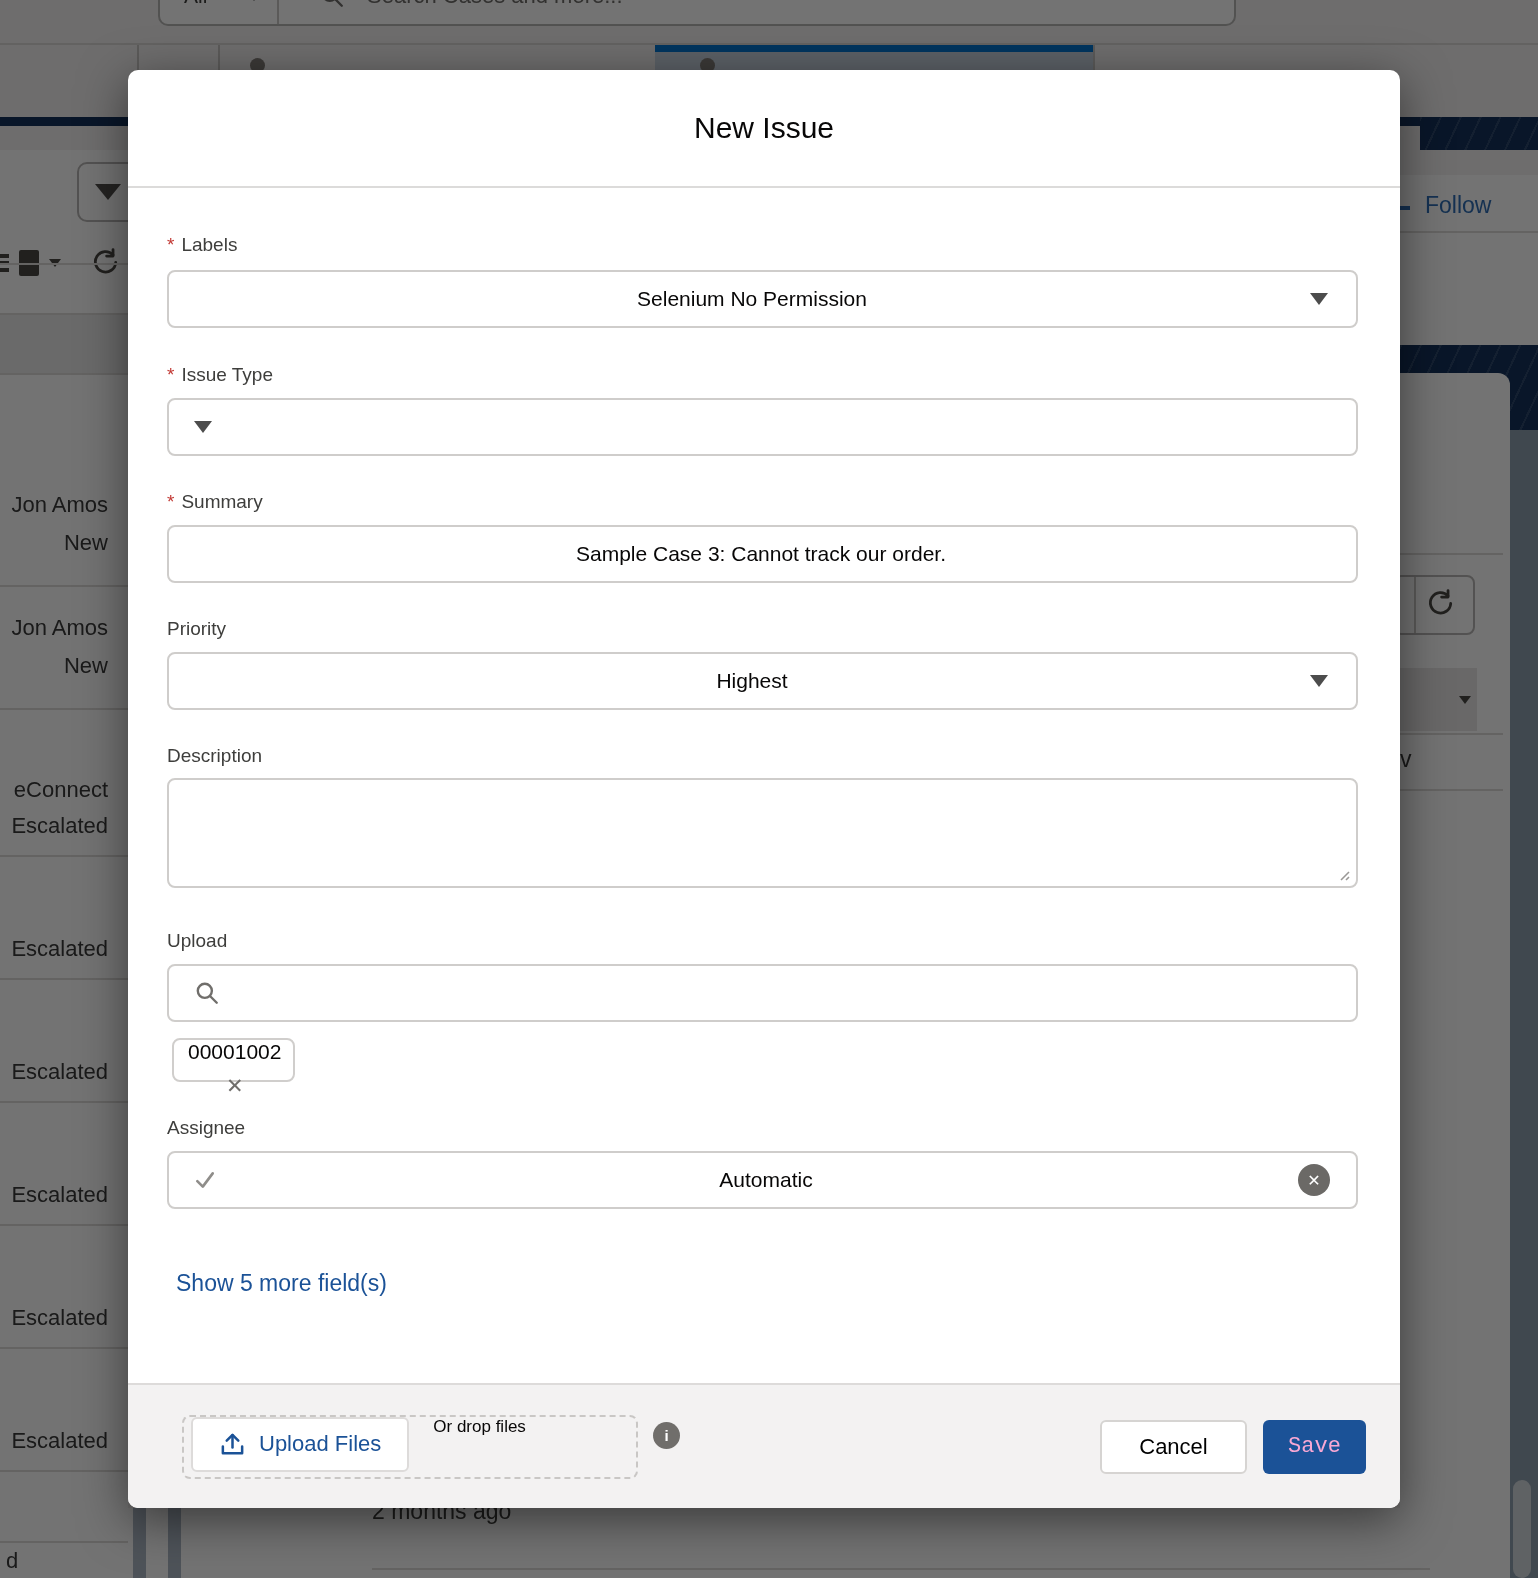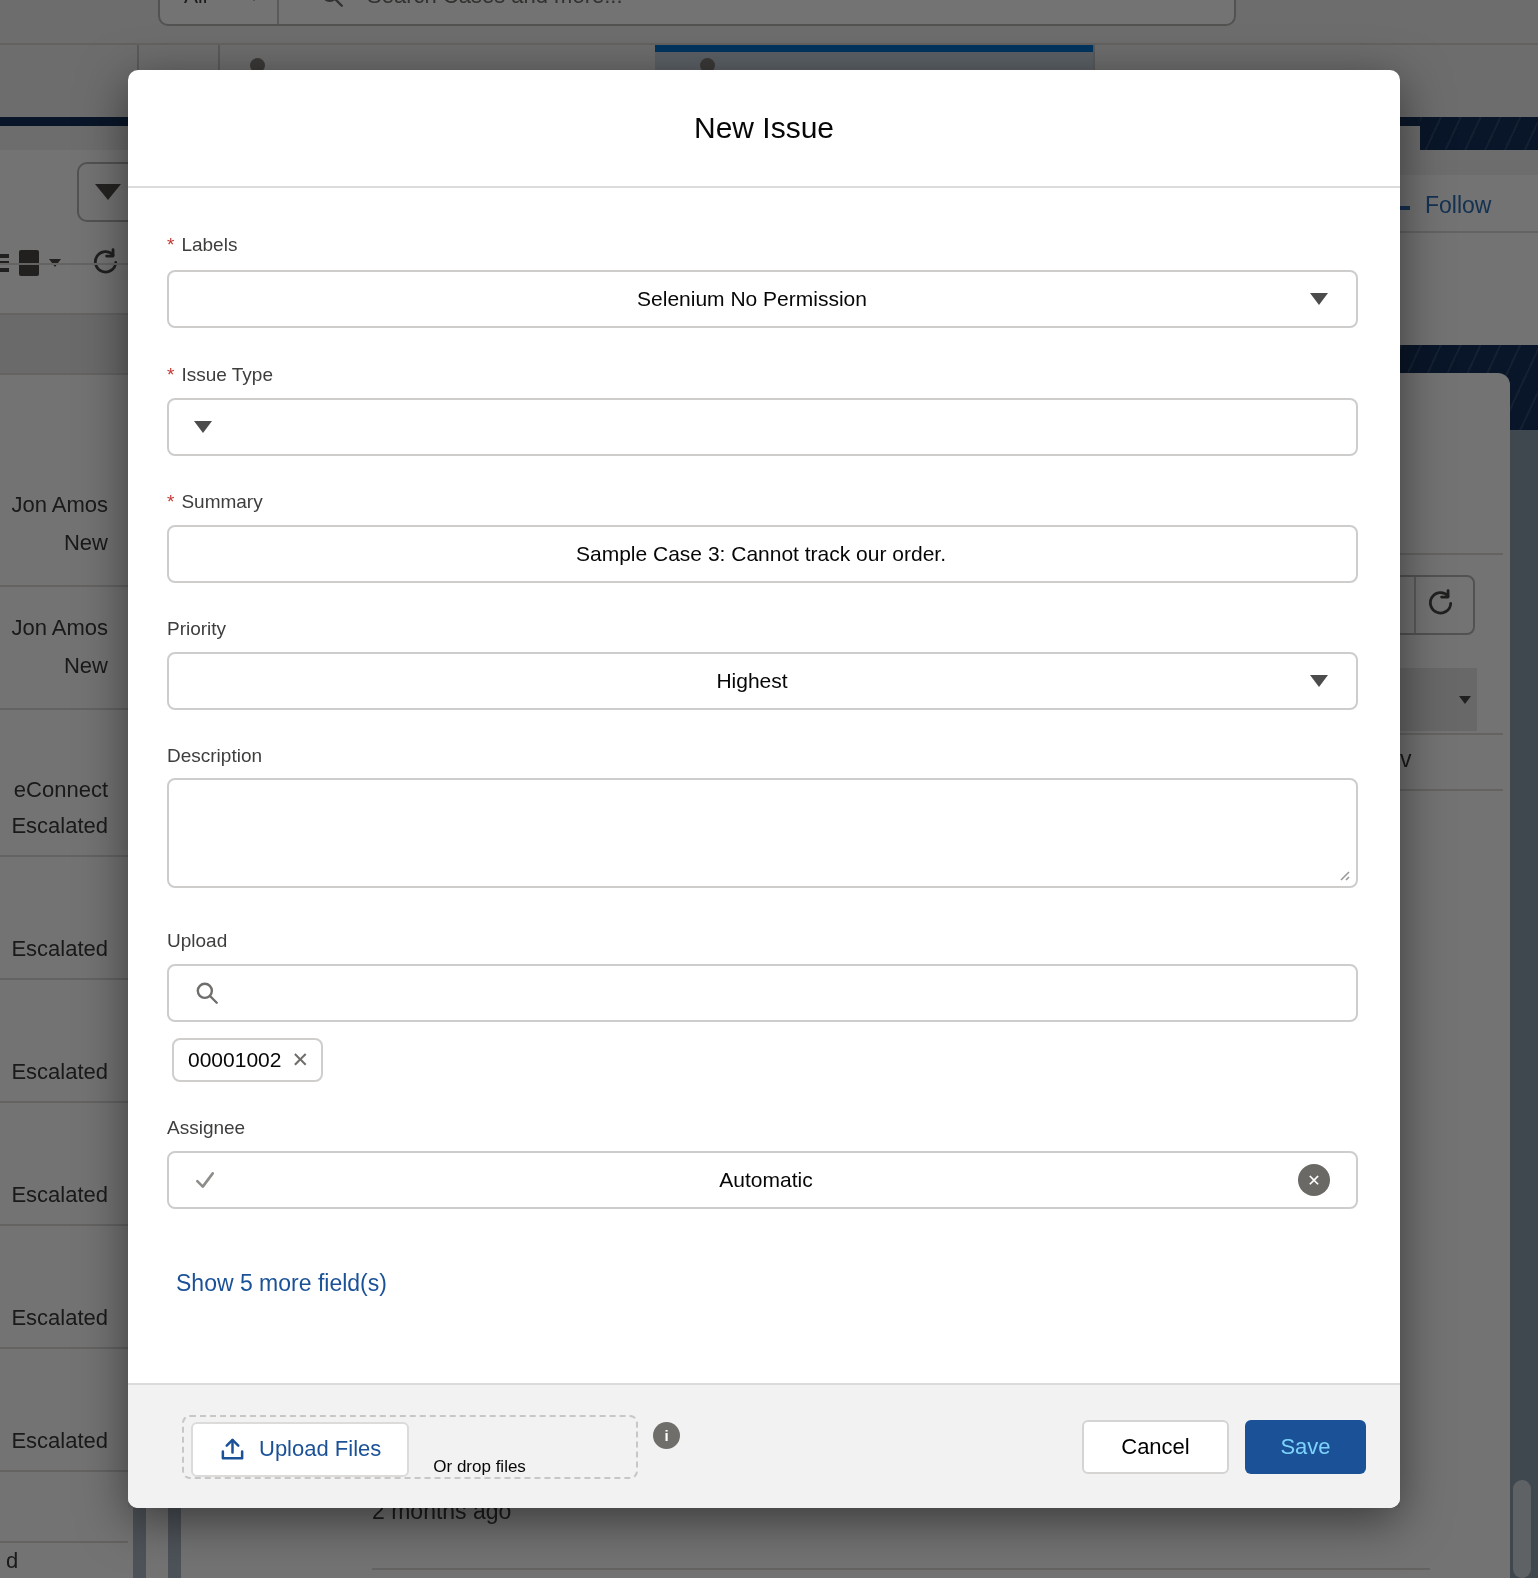--- a/index.html
+++ b/index.html
@@ -65,36 +65,36 @@
   .modal-title{font-size:30px;font-weight:400;color:#080707;}
   .field-label{position:absolute;left:39px;display:flex;gap:7px;font-size:19px;color:#3e3e3c;line-height:26px;}
   .req{color:#c23934;}
   .control{position:absolute;left:39px;width:1191px;height:58px;border:2px solid #cfcdcb;border-radius:8px;background:#fff;
      box-sizing:border-box;display:flex;align-items:center;padding:0 28px 0 25px;font-size:21px;color:#080707;}
   .control .grow{flex:1;text-align:center;}
   .caret-dd{width:0;height:0;border-left:9px solid transparent;border-right:9px solid transparent;border-top:12px solid #4c4c4c;}
   .textarea{position:absolute;left:39px;width:1191px;height:110px;border:2px solid #cfcdcb;border-radius:8px;background:#fff;box-sizing:border-box;}
   .resize-glyph{position:absolute;right:5px;bottom:4px;}
   .chip{position:absolute;left:44px;top:968px;height:44px;border:2px solid #d0cecc;border-radius:8px;background:#fff;
-     display:inline-flex;align-items:center;padding:0 12px 0 14px;gap:10px;font-size:21px;color:#080707;box-sizing:border-box;}
+     display:inline-flex;align-items:center;padding:0 12px 0 14px;gap:10px;font-size:21px;color:#080707;box-sizing:border-box;flex-direction:column;}
   .chip-x{font-size:21px;color:#706e6b;cursor:pointer;}
   .clear-btn{position:absolute;right:24px;width:32px;height:32px;border-radius:50%;background:#6b6966;color:#fff;
      display:flex;align-items:center;justify-content:center;font-size:16px;font-weight:bold;}
   .show-more{position:absolute;left:48px;top:1200px;font-size:23px;color:#1b5297;}
   .modal-footer{position:absolute;left:0;bottom:0;width:100%;height:125px;background:#f3f2f2;border-top:2px solid #dddbda;
      border-radius:0 0 10px 10px;display:flex;align-items:center;padding:0 34px 0 54px;box-sizing:border-box;}
-  .dropzone{width:456px;height:64px;border:2px dashed #c9c7c5;border-radius:8px;display:flex;align-items:flex-end;box-sizing:border-box;background:transparent;}
+  .dropzone{width:456px;height:64px;border:2px dashed #c9c7c5;border-radius:8px;display:flex;align-items:flex-start;box-sizing:border-box;background:transparent;}
   .upload-btn{margin-left:7px;height:55px;background:#fff;border:2px solid #dddbda;border-radius:6px;display:flex;align-items:center;
      gap:13px;padding:0 26px;font-size:22px;color:#1b5297;box-sizing:border-box;}
   .drop-hint{margin-left:24px;font-size:17px;color:#080707;}
   .info-icon{width:27px;height:27px;border-radius:50%;background:#706e6b;color:#fff;font-size:15px;font-weight:bold;
      display:flex;align-items:center;justify-content:center;margin-left:15px;margin-bottom:22px;font-style:normal;}
   .btn{height:54px;border-radius:6px;display:flex;align-items:center;justify-content:center;font-size:22px;box-sizing:border-box;}
   .btn-cancel{width:147px;background:#fff;border:2px solid #d6d4d2;color:#000000;margin-left:auto;}
-  .btn-save{width:121px;background:#1b5297;color:#7dd3fc;margin-left:16px;}
+  .btn-save{width:103px;background:#1b5297;color:#f9a8d4;margin-left:16px;font-family:Liberation Mono, monospace;}
 </style>
 </head>
 <body>
 
 <div class="stage">
 
   <div class="bg">
 
     <div class="bg-searchbar">
       <div class="bg-scope">

